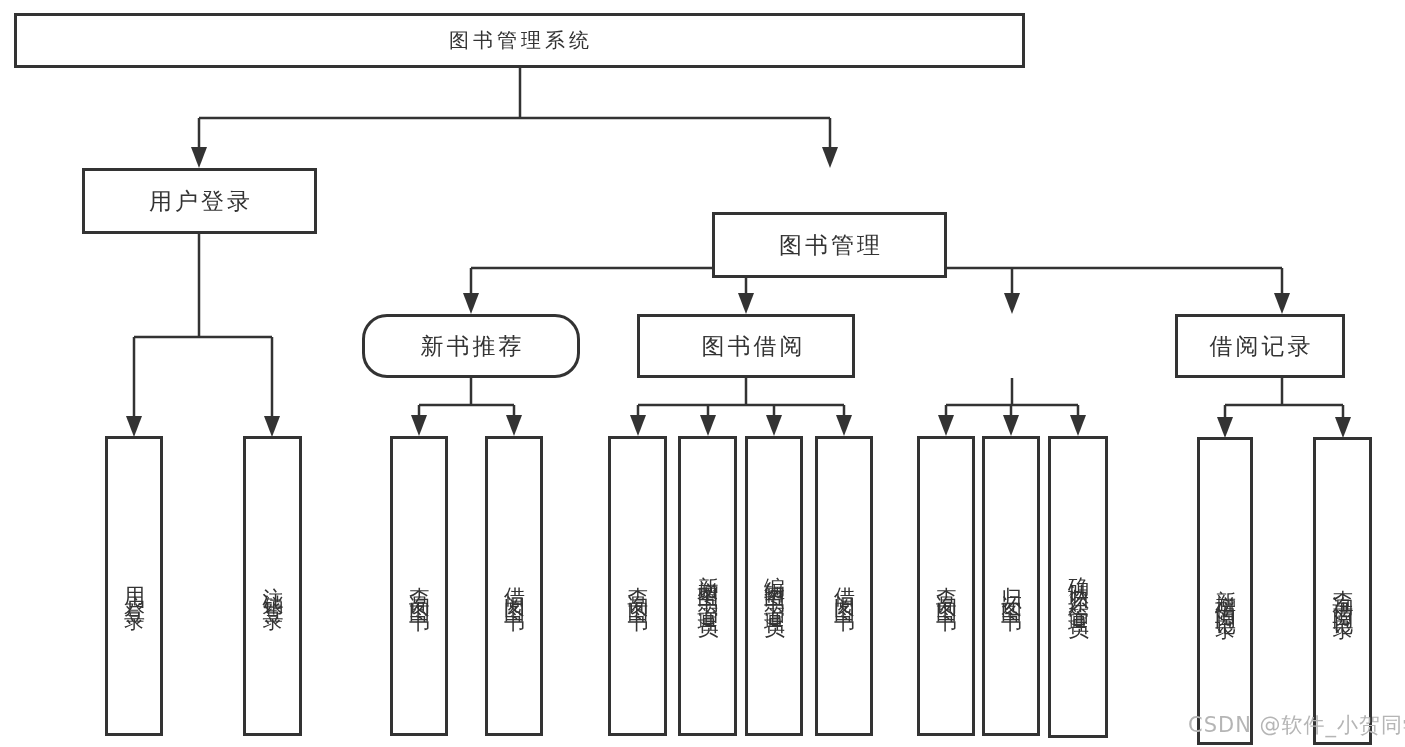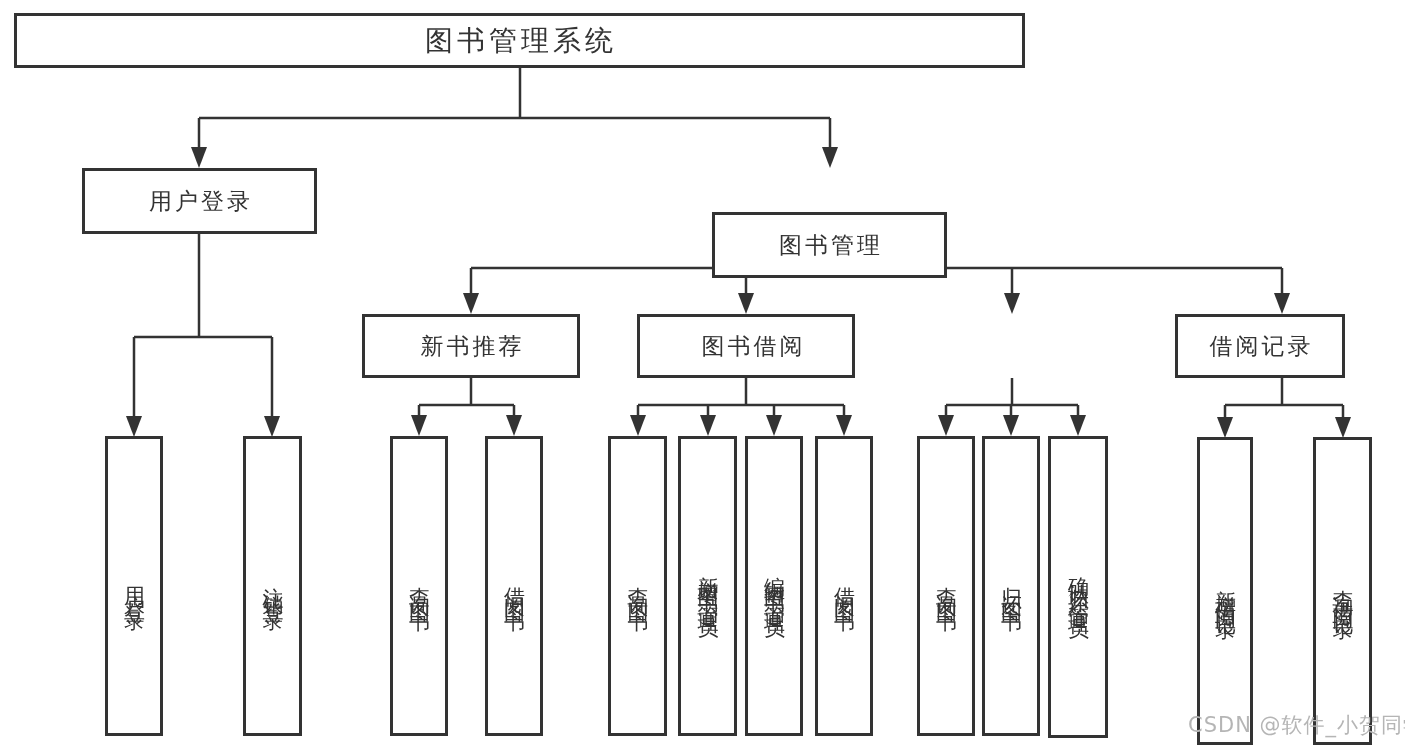--- a/index.html
+++ b/index.html
@@ -33,21 +33,21 @@
     justify-content: center;
     color: var(--text);
   }
   .hbox span {
     font-size: 23px;
     letter-spacing: 3px;
     white-space: nowrap;
     text-indent: 3px;
   }
   .root-box span {
-    font-size: 28px;
+    font-size: 20px;
     letter-spacing: 4px;
   }
   .vbox span {
     writing-mode: vertical-rl;
     text-orientation: mixed;
     font-size: 21px;
     letter-spacing: 8px;
     line-height: 1;
     white-space: nowrap;
   }
@@ -126,21 +126,21 @@
     <span>图书管理系统</span>
   </div>
 
   <div class="box hbox" style="left:82px; top:168px; width:235px; height:66px;">
     <span>用户登录</span>
   </div>
   <div class="box hbox" style="left:712px; top:168px; width:235px; height:66px;margin-top:44px;">
     <span>图书管理</span>
   </div>
 
-  <div class="box hbox" style="left:362px; top:314px; width:218px; height:64px;">
+  <div class="box hbox" style="left:362px; top:314px; width:218px; height:64px;border-radius:25px;">
     <span>新书推荐</span>
   </div>
   <div class="box hbox" style="left:637px; top:314px; width:218px; height:64px;padding-left:12px;">
     <span>图书借阅</span>
   </div>
   <div class="box hbox" style="left:1175px; top:314px; width:170px; height:64px;">
     <span>借阅记录</span>
   </div>
 
   <div class="box vbox" style="left:105px; top:436px; width:58px; height:300px;">

